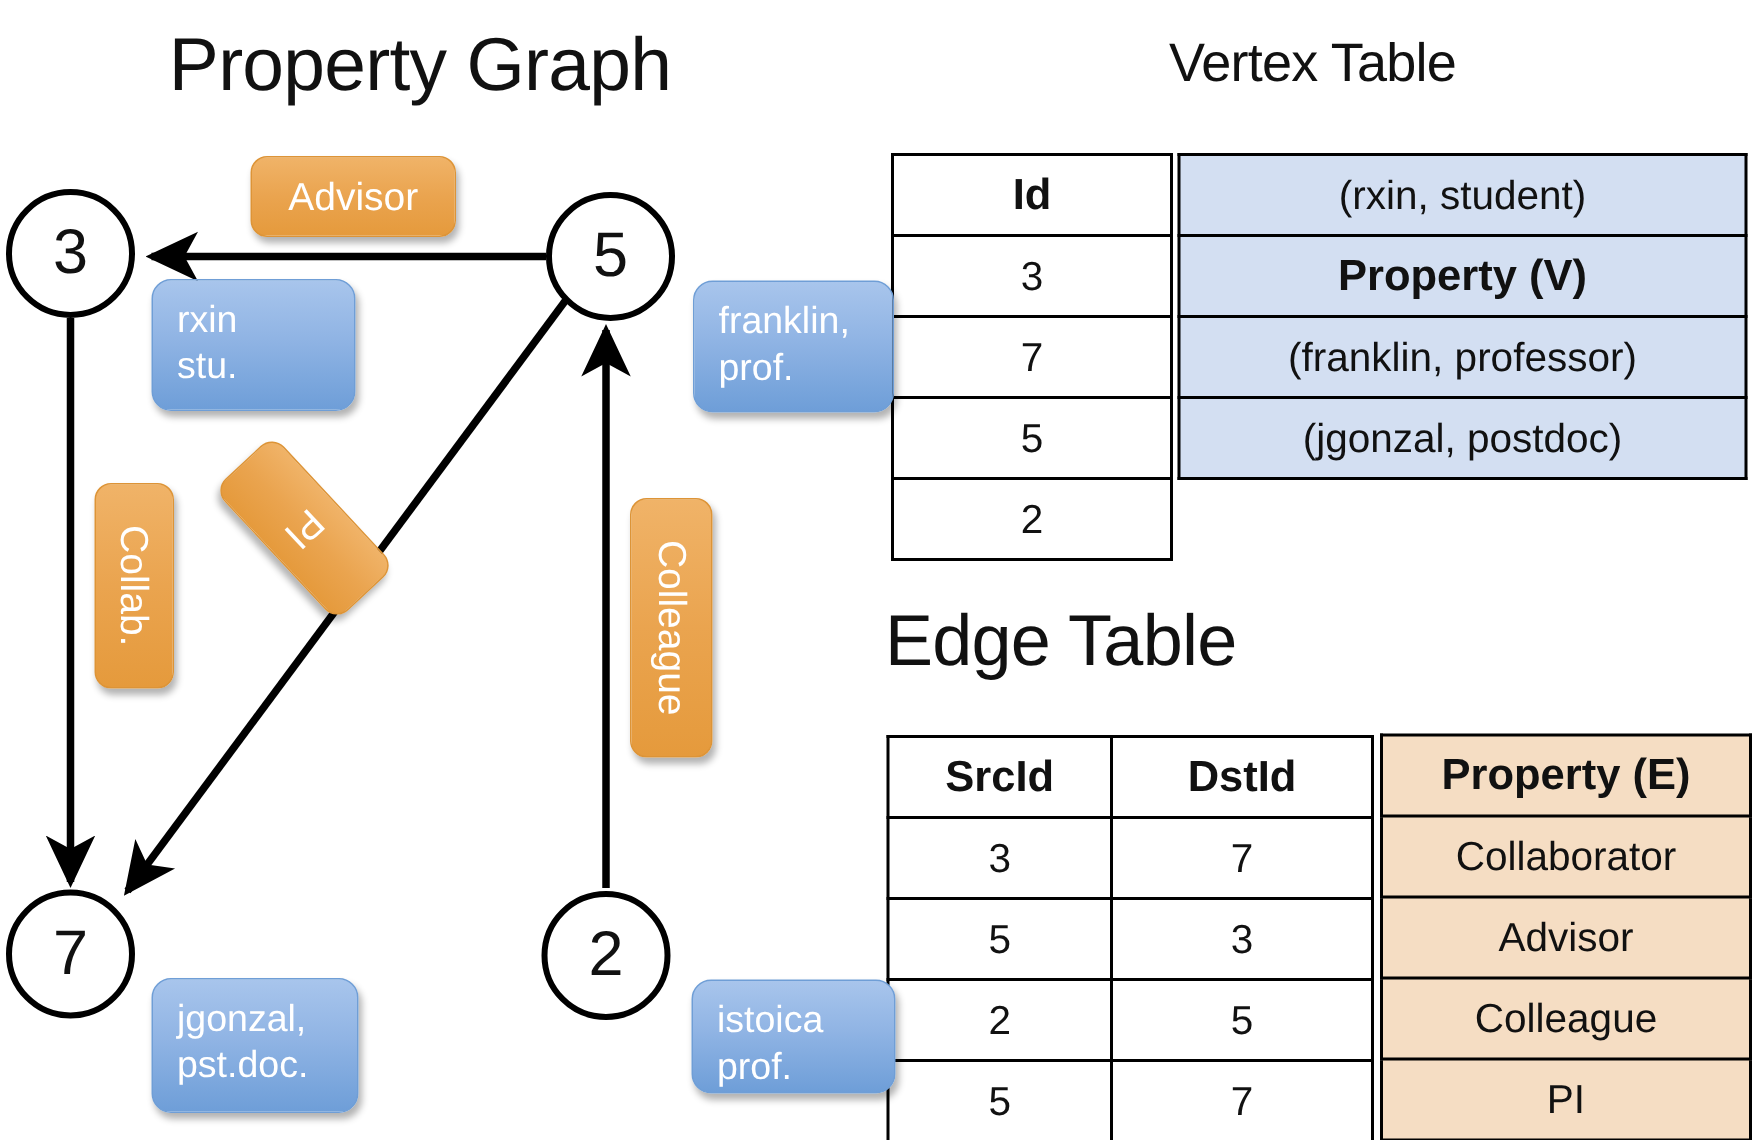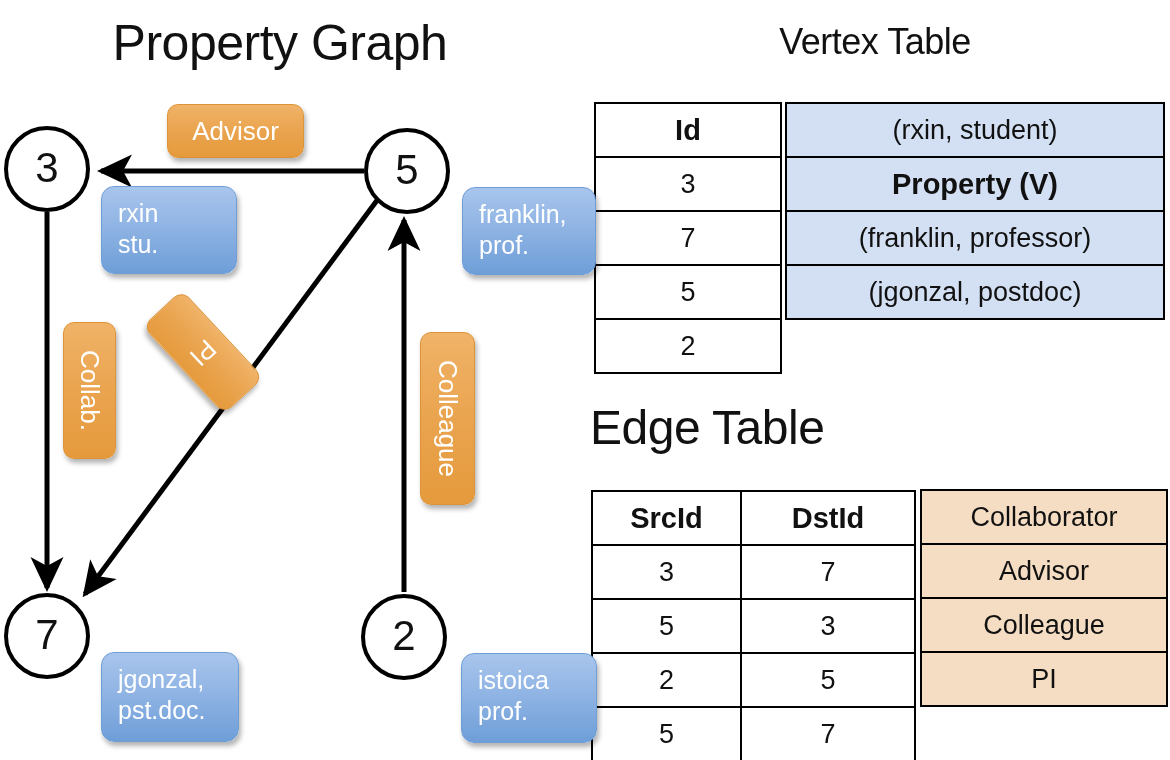--- a/index.html
+++ b/index.html
@@ -94,21 +94,21 @@
     line-height: 31px;
     padding: 11px 0 11px 16px;
     box-sizing: border-box;
     z-index: 4;
     white-space: pre-line;
     margin-left: 39px;
   }
   #prop-3 { left: 62px;  top: 186px; width: 136px; height: 88px; }
   #prop-5 { left: 423px; top: 187px; width: 134px; height: 88px; }
   #prop-7 { left: 62px;  top: 652px; width: 138px; height: 90px; }
-  #prop-2 { left: 422px; top: 653px; width: 136px; height: 90px; border-radius: 13px; }
+  #prop-2 { left: 422px; top: 653px; width: 136px; height: 76px; border-radius: 13px; }
 
   
   .edge-label {
     position: absolute;
     border-radius: 11px;
     background: linear-gradient(to bottom, #f0b368 0%, #eaa44f 50%, #e59a3c 100%);
     border: 1px solid #dd9437;
     box-shadow: 2px 4px 5px rgba(0,0,0,0.30);
     color: #ffffff;
     display: flex;
@@ -320,20 +320,23 @@
     <tr>
       <td>5</td>
       <td>7</td>
     </tr>
   </tbody>
 </table>
 
 <table class="tbl-block" id="edge-table-prop">
   <tbody>
     <tr>
+      <th>Property (E)</th>
+    </tr>
+    <tr>
       <td>Collaborator</td>
     </tr>
     <tr>
       <td>Advisor</td>
     </tr>
     <tr>
       <td>Colleague</td>
     </tr>
     <tr>
       <td>PI</td>

